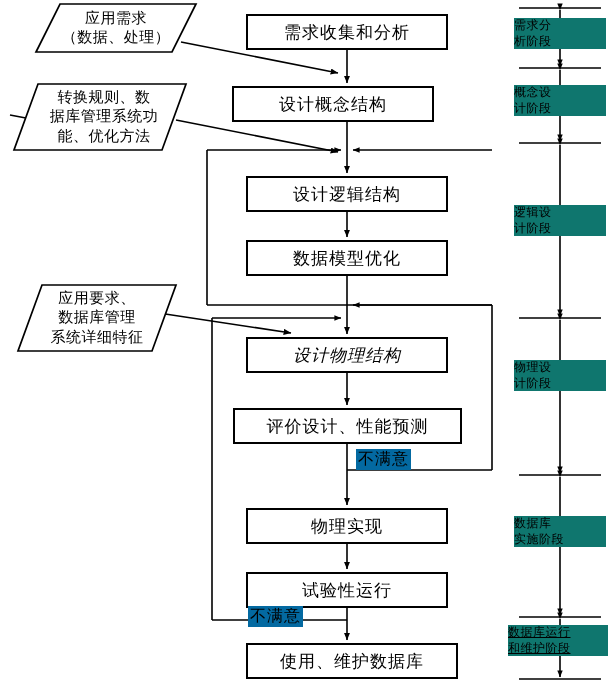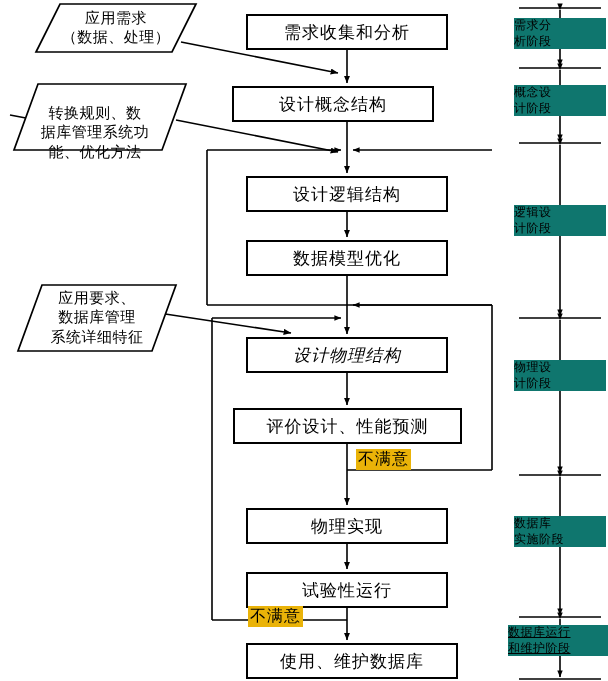--- a/index.html
+++ b/index.html
@@ -52,21 +52,21 @@
   .para-txt {
     position: relative;
     z-index: 2;
   }
   .loop-label {
     position: absolute;
     font-size: 16px;
     color: #000000;
     letter-spacing: 1px;
     white-space: nowrap;
-    background: #eab308;
+    background: #0369a1;
     padding: 0 2px;
     z-index: 3;
   }
   .phase {
     position: absolute;
     width: 92px;
     text-align: left;
     font-size: 12px;
     color: #000000;
     line-height: 1.3;
@@ -169,21 +169,21 @@
 
   <div class="pbox" style="left:246px; top:572px; width:202px; height:36px;">试验性运行</div>
 
   <div class="pbox" style="left:246px; top:643px; width:212px; height:36px;">使用、维护数据库</div>
 
   <div class="para" style="left:36px; top:4px; width:160px; height:48px;">
     <span class="para-txt">应用需求
 （数据、处理）</span>
   </div>
 
-  <div class="para" style="left:9px; top:84px; width:172px; height:66px;margin-top:16px;">
+  <div class="para" style="left:18px; top:84px; width:172px; height:66px;">
     <span class="para-txt">转换规则、数
 据库管理系统功
 能、优化方法</span>
   </div>
 
   <div class="para" style="left:18px; top:285px; width:158px; height:66px;">
     <span class="para-txt">应用要求、
 数据库管理
 系统详细特征</span>
   </div>

